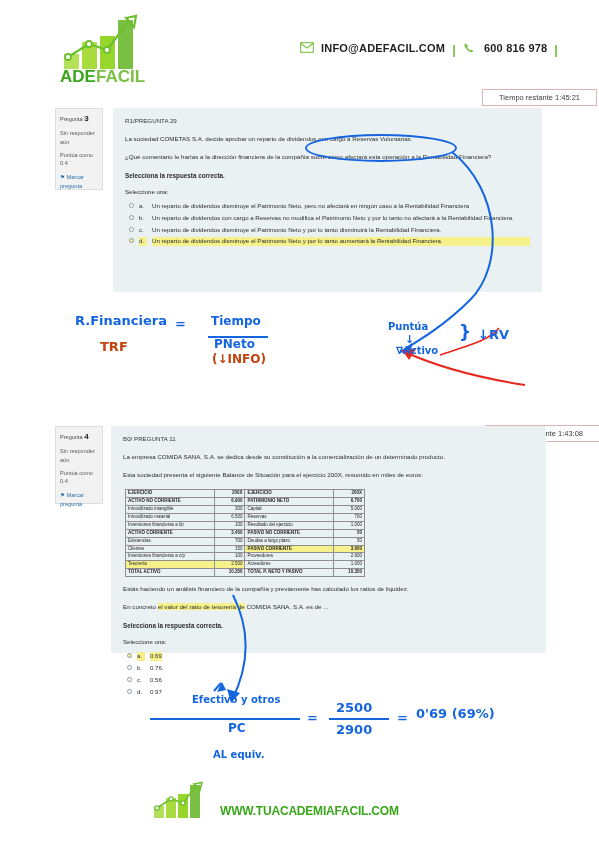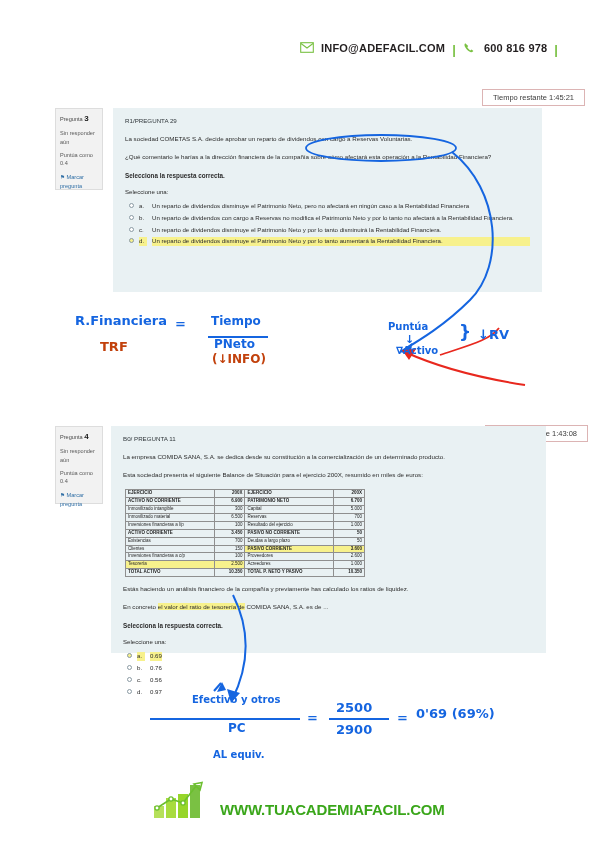--- a/index.html
+++ b/index.html
@@ -19,21 +19,21 @@
   .brand svg { display:block; }
   .contact { position:absolute; left:300px; top:42px; display:flex; align-items:flex-start; gap:7px;
              font-size:11px; font-weight:bold; letter-spacing:0.2px; color:#231f20; }
   .contact .sep { color:#7ac143; font-weight:bold; font-size:13px; }
   .ico-mail, .ico-phone { display:inline-block; width:14px; height:12px; }
   .contact-text { font-family:"Liberation Sans", sans-serif; }
 
   
   .timer {
     position:absolute; border:1px solid #dcb4b4; background:#ffffff;
-    font-size:7.5px; color:#3b3b3b; padding:3px 10px; white-space:nowrap;
+    font-size:7.5px; color:#3b3b3b; padding:3px 16px; white-space:nowrap;
     font-family:"Liberation Sans", sans-serif;
   }
   #timer-1 { left:482px; top:89px; }
   #timer-2 { left:485px; top:425px; }
 
   
   .qblock { position:absolute; display:flex; }
   #qblock-1 { left:55px; top:108px; width:487px; }
   #qblock-2 { left:55px; top:426px; width:491px; }
 
@@ -84,27 +84,42 @@
   .hand {
     position:absolute; font-family:"DejaVu Sans", sans-serif;
     font-weight:bold; white-space:nowrap;
   }
   .hand.blue { color:#1565e0; }
   .hand.red  { color:#c2410c; }
 
   
   .footer { position:absolute; left:0; top:775px; width:599px; height:73px; }
   .footer-inner { position:absolute; left:150px; top:5px; display:flex; align-items:flex-end; gap:8px; }
-  .footer-url { font-size:15px; font-weight:bold; color:#3aa61a; letter-spacing:-0.2px;
+  .footer-url { font-size:12px; font-weight:bold; color:#3aa61a; letter-spacing:-0.2px;
                 font-family:"Liberation Sans", sans-serif; margin-bottom:2px; }
 </style>
 </head>
 <body>
 
 <div class="header">
+  <div class="brand">
+    <svg width="120" height="70" viewBox="0 0 120 70">
+      <rect x="12" y="42" width="15" height="15" fill="#b5e05a"></rect>
+      <rect x="30" y="30" width="15" height="27" fill="#a8dc3f"></rect>
+      <rect x="48" y="24" width="15" height="33" fill="#97d62a"></rect>
+      <rect x="66" y="8" width="15" height="49" fill="#7ac143"></rect>
+      <polyline points="16,45 37,32 55,38 76,10" fill="none" stroke="#6cbf2f" stroke-width="2.2"></polyline>
+      <polygon points="74,6 84,4 82,15" fill="none" stroke="#6cbf2f" stroke-width="2.2"></polygon>
+      <circle cx="16" cy="45" r="3" fill="#fff" stroke="#6cbf2f" stroke-width="1.8"></circle>
+      <circle cx="37" cy="32" r="3" fill="#fff" stroke="#6cbf2f" stroke-width="1.8"></circle>
+      <circle cx="55" cy="38" r="3" fill="#fff" stroke="#6cbf2f" stroke-width="1.8"></circle>
+      <text x="8" y="70" font-family="Liberation Sans, sans-serif" font-size="17" font-weight="bold" fill="#3aa61a">ADE</text>
+      <text x="44" y="70" font-family="Liberation Sans, sans-serif" font-size="17" font-weight="bold" fill="#7ac143">FACIL</text>
+    </svg>
+  </div>
 
   <div class="contact">
     <span class="ico-mail">
       <svg width="14" height="11" viewBox="0 0 14 11">
           <rect x="0.7" y="0.7" width="12.6" height="9.6" fill="none" stroke="#7ac143" stroke-width="1.1"></rect>
           <polyline points="1,1.5 7,6 13,1.5" fill="none" stroke="#7ac143" stroke-width="1.1"></polyline>
         </svg>
     </span>
     <span class="contact-text">INFO@ADEFACIL.COM</span>
     <span class="sep">|</span>

